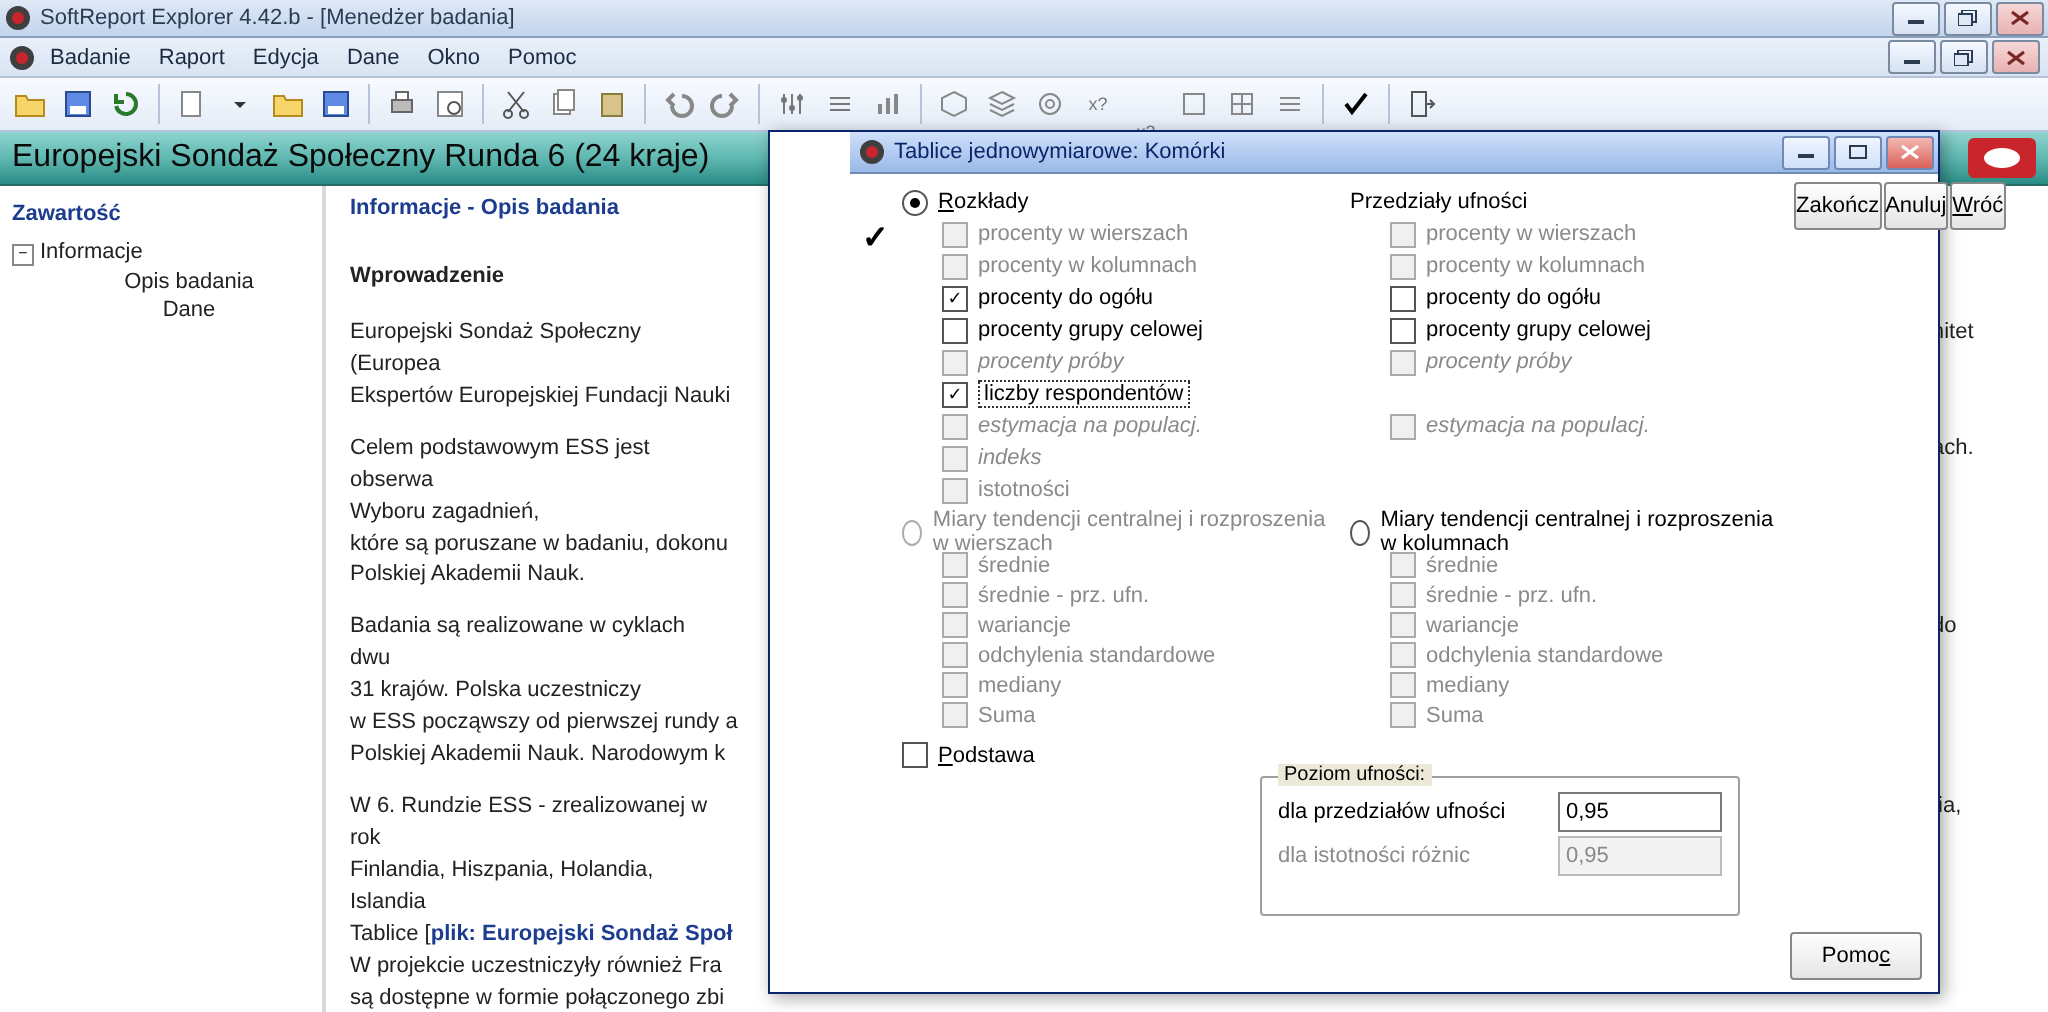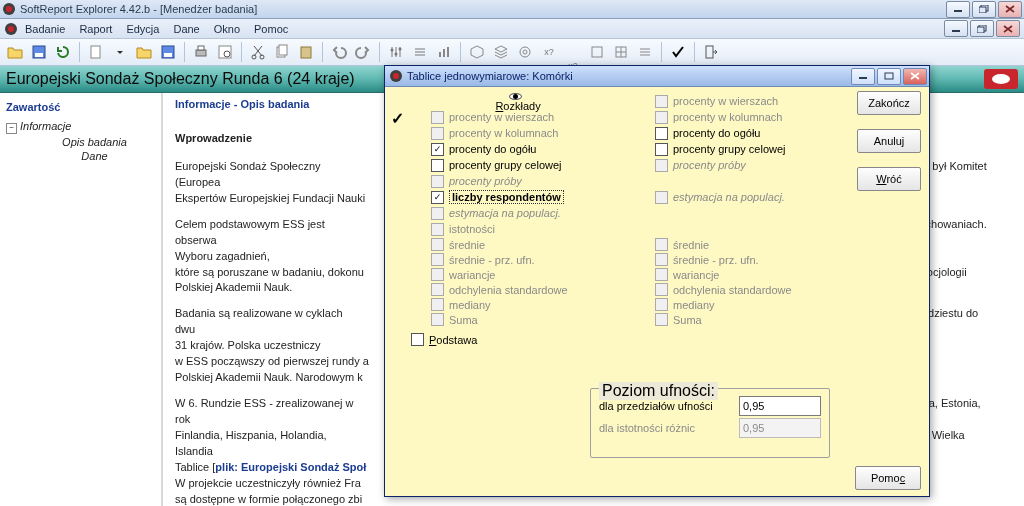--- a/index.html
+++ b/index.html
@@ -106,21 +106,21 @@
     background:#fff;
     padding: 4px 4px;
     position:relative;
   }
   .sidebar-title {
     font-weight: bold;
     color: #1b3c8f;
     padding: 4px 2px 6px 2px;
   }
   .tree { font-size:11px; color:#222; }
-  .tree .node { padding: 1px 0 1px 2px; white-space:nowrap;font-style:italic; }
+  .tree .node { padding: 1px 0 1px 2px; white-space:nowrap; }
   .tree .toggle {
     display:inline-flex; width:9px; height:9px;
     border:1px solid #888; align-items:center; justify-content:center;
     font-size:8px; line-height:8px; margin-right:3px;
     background:#fff;
   }
   .tree .child { padding-left: 28px; text-align: center; }
 
   .content {
     flex:1;
@@ -153,25 +153,26 @@
     text-align: left;
   }
 
   
   .dialog {
     position: absolute;
     left: 384px;
     top: 65px;
     width: 544px;
     height: 430px;
-    background: #fef9c3;
+    background: #ffffff;
     border: 1px solid #0a246a;
     box-shadow: 2px 2px 8px rgba(0,0,0,0.35);
     display:flex;
     flex-direction:column;
+    padding-left:40px;
   }
   .dlg-titlebar {
     height: 20px;
     background: linear-gradient(#cfe0fb, #9ab9e7);
     display:flex;
     align-items:center;
     padding: 0 2px 0 4px;
     border-bottom: 1px solid #6f8bb5;
   }
   .dlg-titlebar .dlg-icon { width:14px; height:14px; margin-right:4px; }
@@ -191,21 +192,21 @@
   .dlg-body {
     flex:1;
     position: relative;
     padding: 6px 8px;
   }
 
   .btncol {
     position: absolute;
     right: 8px; top: 4px;
     width: 64px;
-    display:flex; flex-direction:column; gap: 14px;
+    display:flex; flex-direction:row; gap: 1px;
   }
   .btncol .wbtn {
     height: 22px;
     border: 1px solid #888;
     background: linear-gradient(#fefefe,#e5e5e5);
     border-radius: 2px;
     font-size: 11px;
     display:flex; align-items:center; justify-content:center;
   }
   .btncol .wbtn u { text-decoration: underline; }
@@ -222,21 +223,20 @@
   .cols {
     display:flex;
     gap: 10px;
     width: calc(100% - 72px);
   }
   .col { flex:1; }
   .grp-head {
     display:flex; align-items:center;
     height: 16px;
     font-size: 11px;
-    flex-direction: column;
   }
   .radio {
     width: 11px; height: 11px;
     border: 1px solid #555;
     border-radius: 50%;
     margin-right: 5px;
     display:inline-flex; align-items:center; justify-content:center;
     background:#fff;
   }
   .radio.sel::after {
@@ -259,21 +259,20 @@
     height: 16px;
     padding-left: 20px;
     font-size: 11px;
   }
   .opt-row.tight { height:15px; }
   .lbl-disabled { color:#8a8a8a; }
   .lbl-italic { font-style: italic; color:#8a8a8a; }
   .lbl-dotted {
     border: 1px dotted #333;
     padding: 0 2px;
-    font-weight: bold;
   }
 
   .opt-row.is-heading { padding-left: 0; margin-top: 4px; height:18px; }
   .body-checkmark {
     position:absolute;
     left: 6px; top: 22px;
     font-size: 16px;
     font-weight: bold;
   }
 
@@ -290,21 +289,21 @@
     width: 238px;
     height: 62px;
     border: 1px solid #a0a0a0;
     border-radius: 2px;
     padding-top: 6px;
   }
   .confgrp .legend {
     position:absolute; top:-7px; left:8px;
     background:#ece9d8;
     padding: 0 3px;
-    font-size:16px;
+    font-size:10px;
   }
   .confgrp .crow {
     display:flex; align-items:center;
     height: 22px;
     padding: 0 8px;
     font-size:11px;
     gap: 8px;
   }
   .confgrp .crow .clabel { flex: 1; }
   .confgrp .crow .cval {
@@ -691,23 +690,31 @@
         <div class="opt-row">
             <span class="chk sel"></span>
             <span class="lbl-dotted">liczby respondentów</span>
           </div>
         <div class="opt-row">
             <span class="chk disabled"></span>
             <span class="lbl-italic">estymacja na populacj.</span>
           </div>
         <div class="opt-row">
             <span class="chk disabled"></span>
+            <span class="lbl-italic">indeks</span>
+          </div>
+        <div class="opt-row">
+            <span class="chk disabled"></span>
             <span class="lbl-disabled">istotności</span>
           </div>
 
+        <div class="grp-head opt-row is-heading">
+          <span class="radio disabled"></span>
+          <span class="lbl-disabled">Miary tendencji centralnej i rozproszenia w wierszach</span>
+        </div>
         <div class="opt-row tight">
             <span class="chk disabled"></span>
             <span class="lbl-disabled">średnie</span>
           </div>
         <div class="opt-row tight">
             <span class="chk disabled"></span>
             <span class="lbl-disabled">średnie - prz. ufn.</span>
           </div>
         <div class="opt-row tight">
             <span class="chk disabled"></span>
@@ -726,20 +733,23 @@
             <span class="lbl-disabled">Suma</span>
           </div>
 
         <div class="opt-plain">
           <span class="chk"></span>
           <span><u>P</u>odstawa</span>
         </div>
       </div>
 
       <div class="col">
+        <div class="grp-head">
+          <span>Przedziały ufności</span>
+        </div>
         <div class="opt-row">
             <span class="chk disabled"></span>
             <span class="lbl-disabled">procenty w wierszach</span>
           </div>
         <div class="opt-row">
             <span class="chk disabled"></span>
             <span class="lbl-disabled">procenty w kolumnach</span>
           </div>
         <div class="opt-row">
             <span class="chk"></span>
@@ -754,20 +764,24 @@
             <span class="lbl-italic">procenty próby</span>
           </div>
         <div class="opt-row" style="height:16px;"></div>
         <div class="opt-row">
             <span class="chk disabled"></span>
             <span class="lbl-italic">estymacja na populacj.</span>
           </div>
         <div class="opt-row" style="height:16px;"></div>
         <div class="opt-row" style="height:16px;"></div>
 
+        <div class="grp-head opt-row is-heading">
+          <span class="radio"></span>
+          <span><span>Miary tendencji centralnej i rozproszenia w </span><u>k</u><span>olumnach</span></span>
+        </div>
         <div class="opt-row tight">
             <span class="chk disabled"></span>
             <span class="lbl-disabled">średnie</span>
           </div>
         <div class="opt-row tight">
             <span class="chk disabled"></span>
             <span class="lbl-disabled">średnie - prz. ufn.</span>
           </div>
         <div class="opt-row tight">
             <span class="chk disabled"></span>

